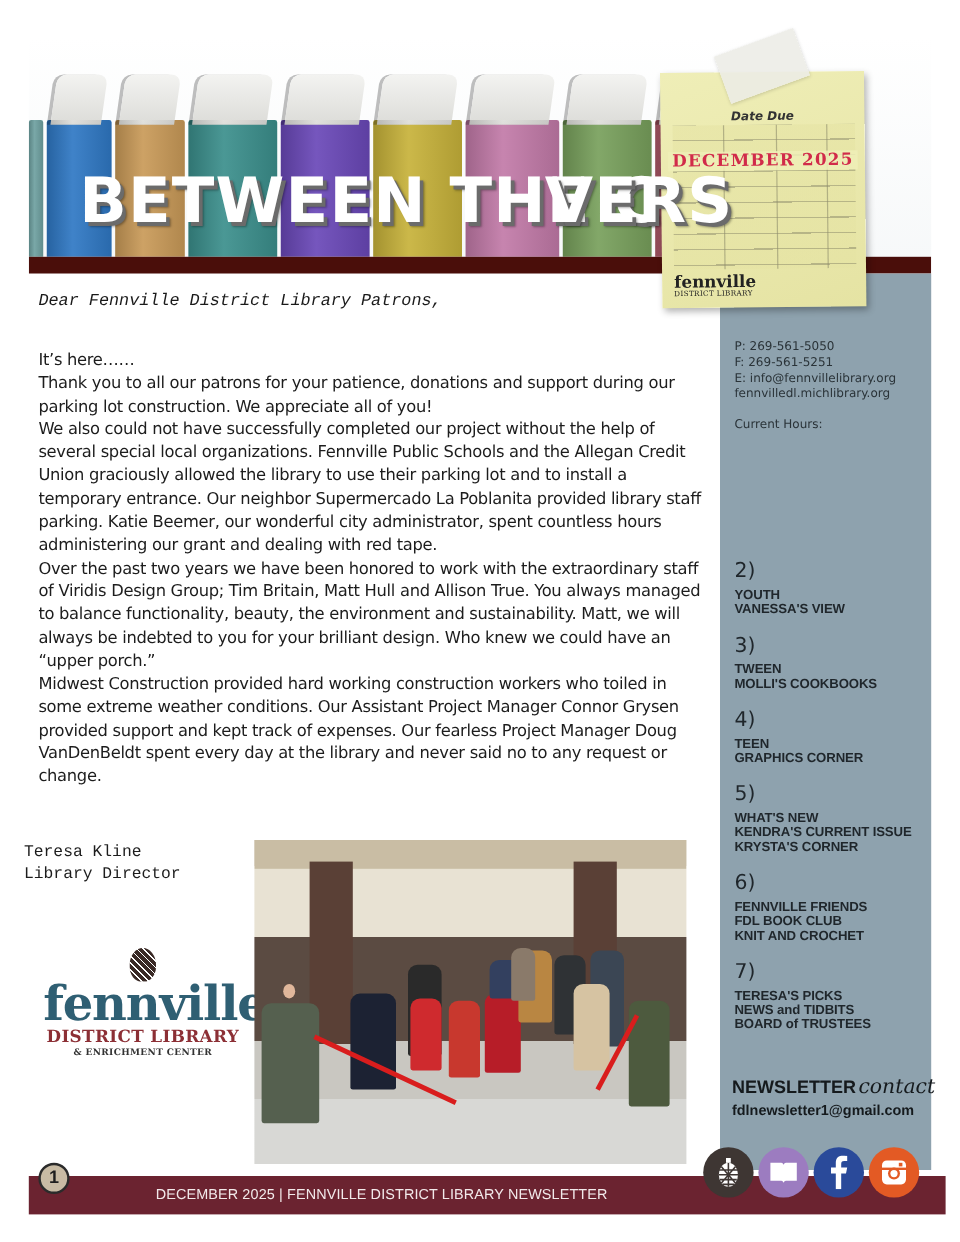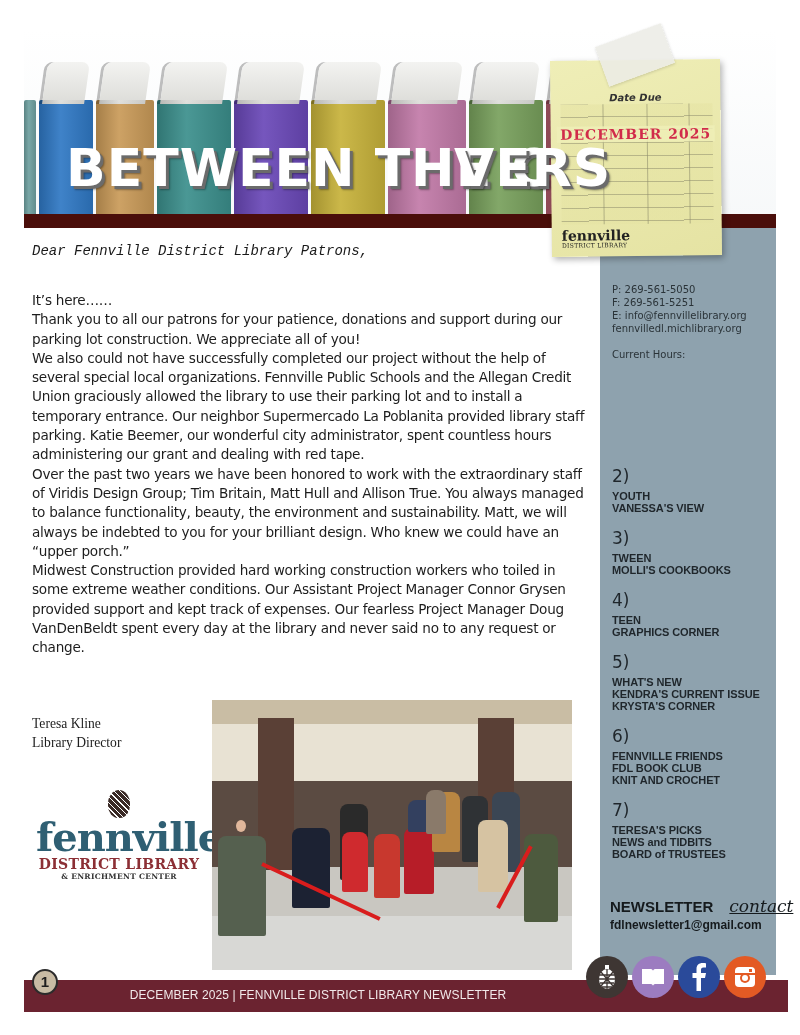--- a/index.html
+++ b/index.html
@@ -38,28 +38,28 @@
 
   
   .sidebar { position: absolute; left: 600px; top: 228px; width: 176px; height: 747px; background: #8ea2ae; }
   .contact { position: absolute; left: 612px; top: 283px; width: 160px; font-family: "DejaVu Sans", sans-serif; font-size: 10px; line-height: 13px; color: #2a3338; }
   .contact p { margin-bottom: 13px; }
   .toc { position: absolute; left: 612px; top: 466px; width: 160px; }
   .toc-block { margin-bottom: 14px; }
   .toc-num { font-family: "DejaVu Sans", sans-serif; font-size: 17px; color: #1f262b; line-height: 20px; margin-bottom: 4px; }
   .toc-item { font-family: Liberation Sans, sans-serif; font-weight: bold; font-size: 11px; color: #1f262b; line-height: 12px; letter-spacing: -0.1px; }
   .nl-head { position: absolute; left: 610px; top: 896px; font-family: "Liberation Sans", sans-serif; font-weight: bold; font-size: 15px; color: #151a1d; white-space: nowrap; }
-  .nl-head .script { font-family: "DejaVu Serif", serif; font-style: italic; font-weight: normal; font-size: 17px; margin-left: 16px; text-decoration: underline; }
+  .nl-head .script { font-family: "DejaVu Serif", serif; font-style: italic; font-weight: normal; font-size: 17px; margin-left: 2px; }
   .nl-email { position: absolute; left: 610px; top: 918px; font-family: "Liberation Sans", sans-serif; font-weight: bold; font-size: 12px; color: #151a1d; }
 
   
   .greeting { position: absolute; left: 32px; top: 243px; font-family: "Liberation Mono", monospace; font-weight: normal; font-style: italic; font-size: 14px; color: #1a1a1a; }
   .letter { position: absolute; left: 32px; top: 291px; width: 556px; font-family: "DejaVu Sans", sans-serif; font-size: 13.6px; line-height: 19.3px; color: #1d1d1d; letter-spacing: -0.25px; }
   .letter p { margin: 0; }
-  .signature { position: absolute; left: 32px; top: 701px; font-family: Liberation Serif, serif; font-size: 13.6px; line-height: 19.3px; color: #1d1d1d; margin-top: 13px; }
+  .signature { position: absolute; left: 20px; top: 701px; font-family: Liberation Mono, monospace; font-size: 13.6px; line-height: 19.3px; color: #1d1d1d; }
 
   
   .logo { position: absolute; left: 36px; top: 790px; width: 166px; text-align: center; }
   .logo .cone { width: 22px; height: 28px; margin: 0 auto; border-radius: 50% 50% 45% 45%;
                 background: repeating-linear-gradient(45deg, #3a2a26 0 3px, #ffffff 3px 4px), #3a2a26; }
   .logo .wordmark { font-family: "DejaVu Serif", serif; font-weight: bold; font-size: 40px; color: #2f5f73; line-height: 38px; letter-spacing: -1px; }
   .logo .district { font-family: "DejaVu Serif", serif; font-weight: bold; font-size: 14px; color: #8c2f35; line-height: 16px; letter-spacing: .3px; }
   .logo .enrich { font-family: "DejaVu Serif", serif; font-weight: bold; font-size: 7.5px; color: #333; letter-spacing: .3px; }
 
   

